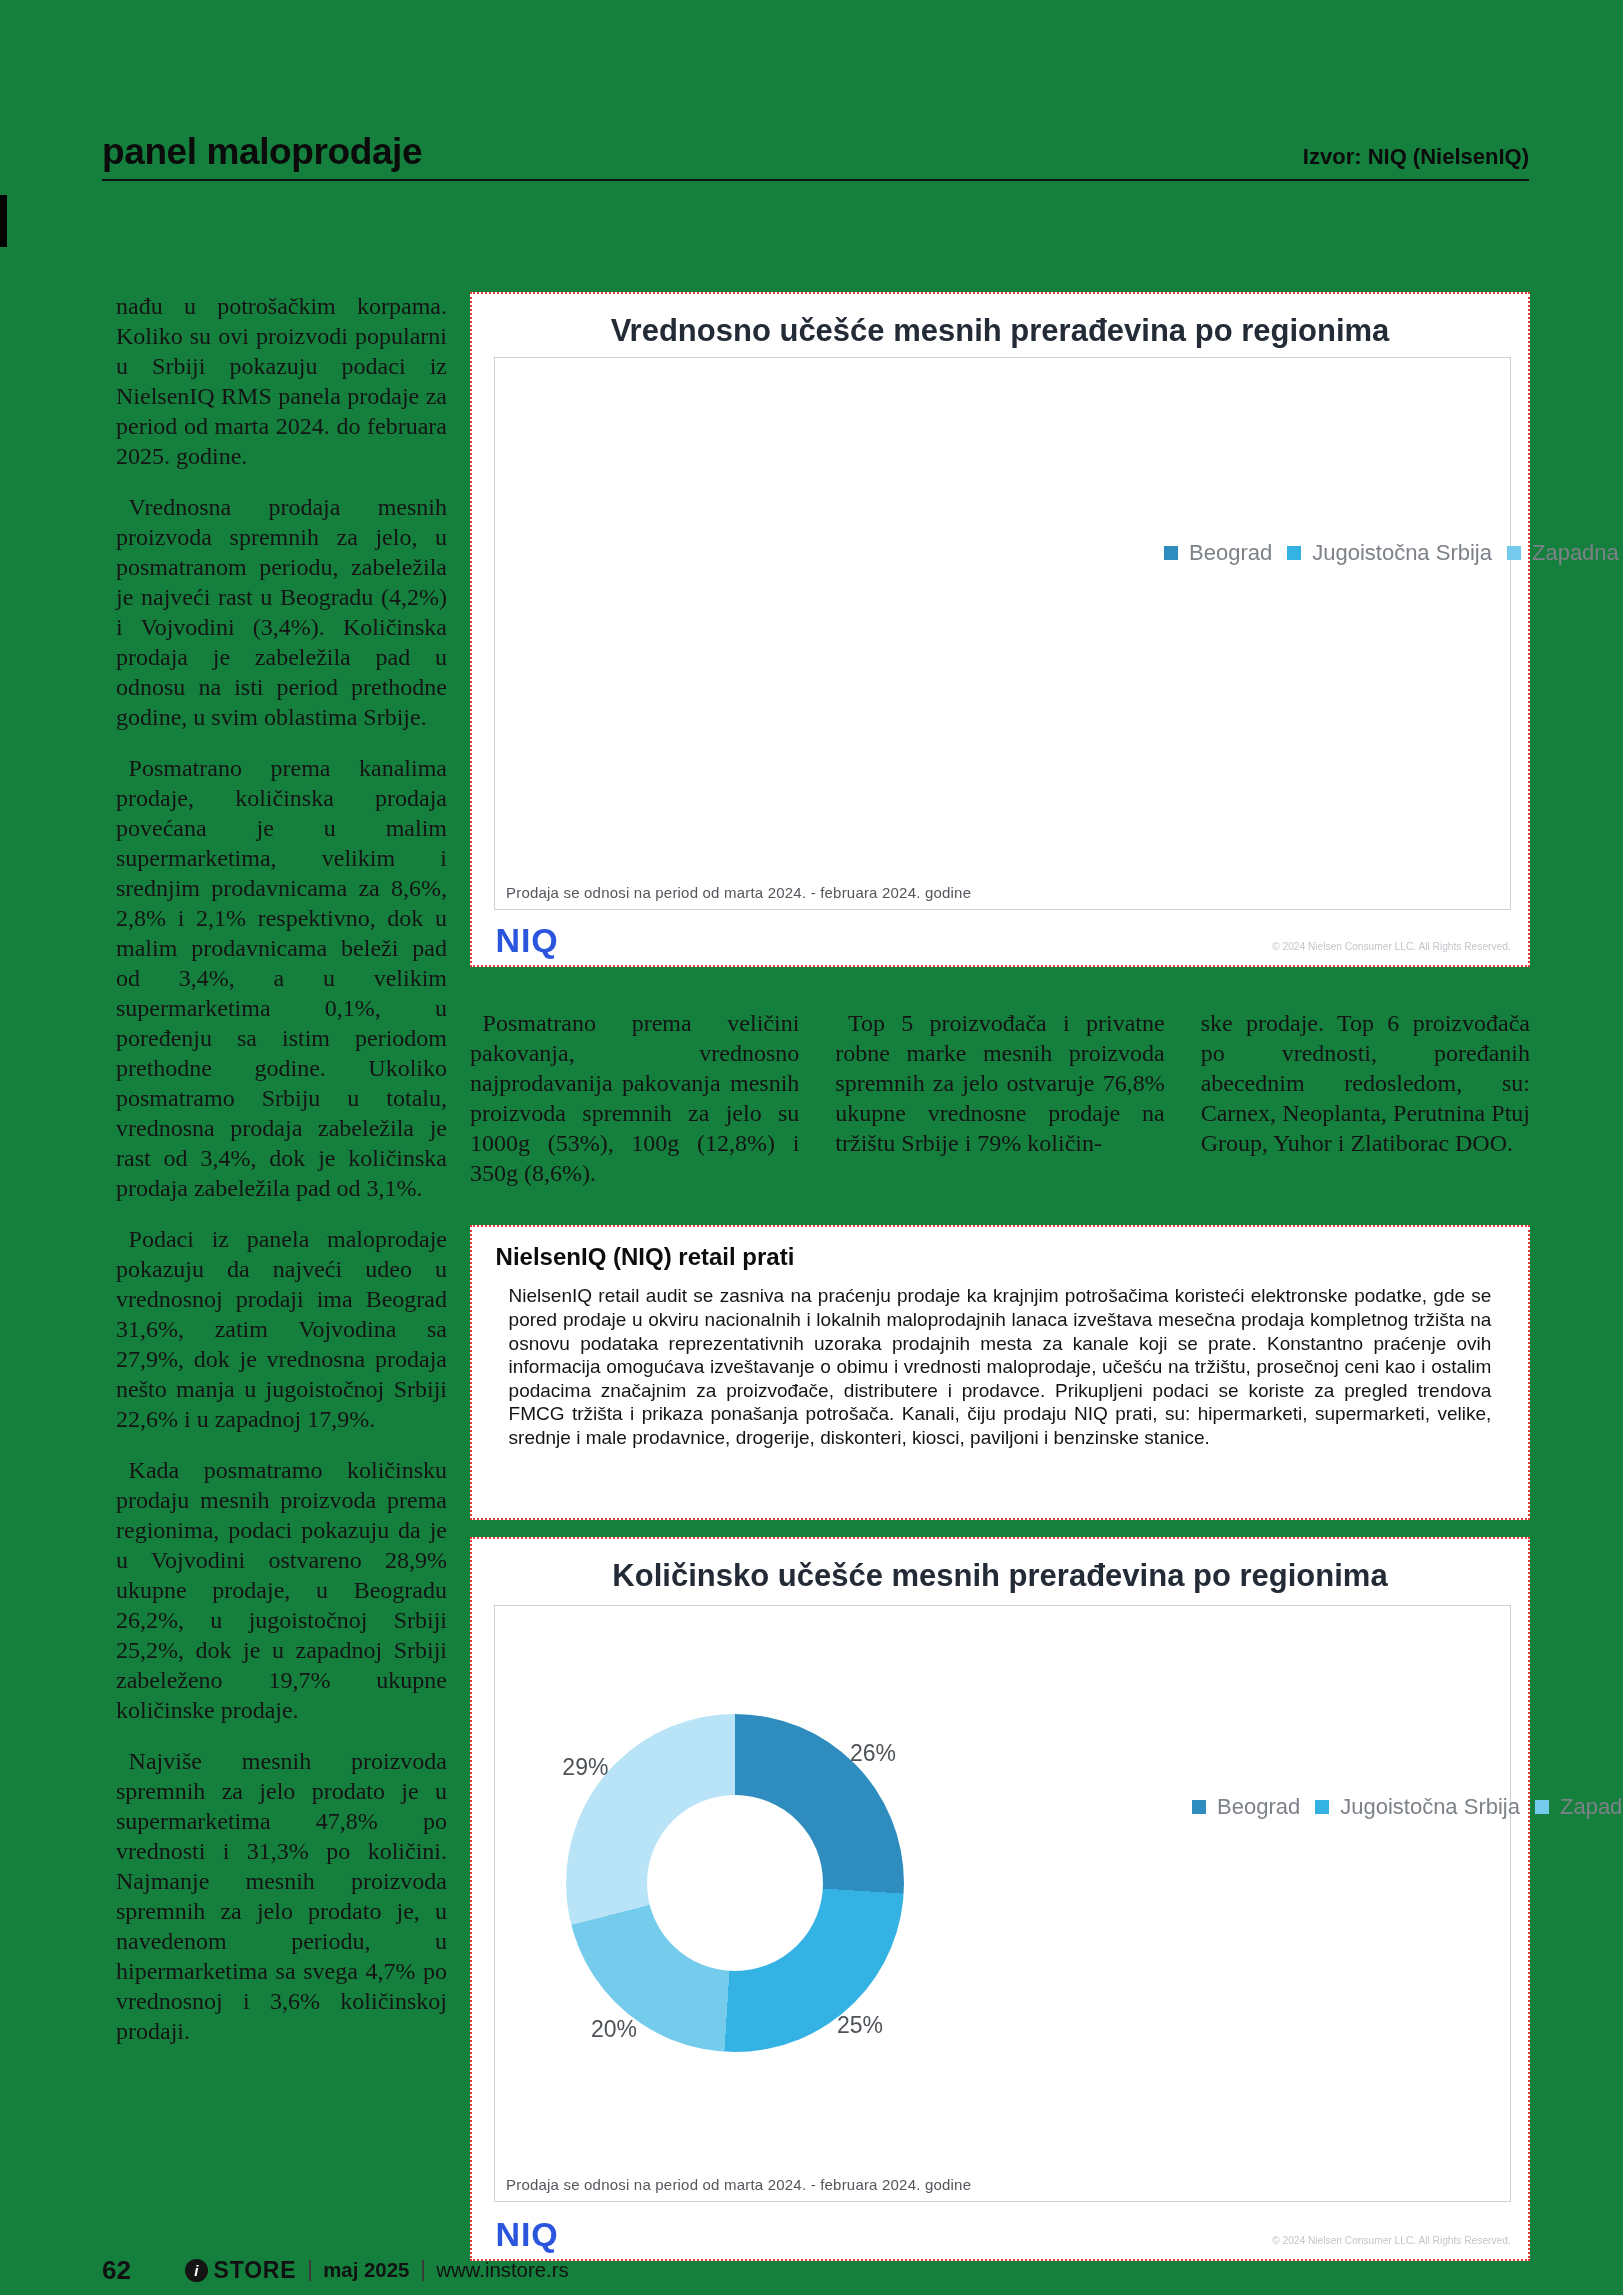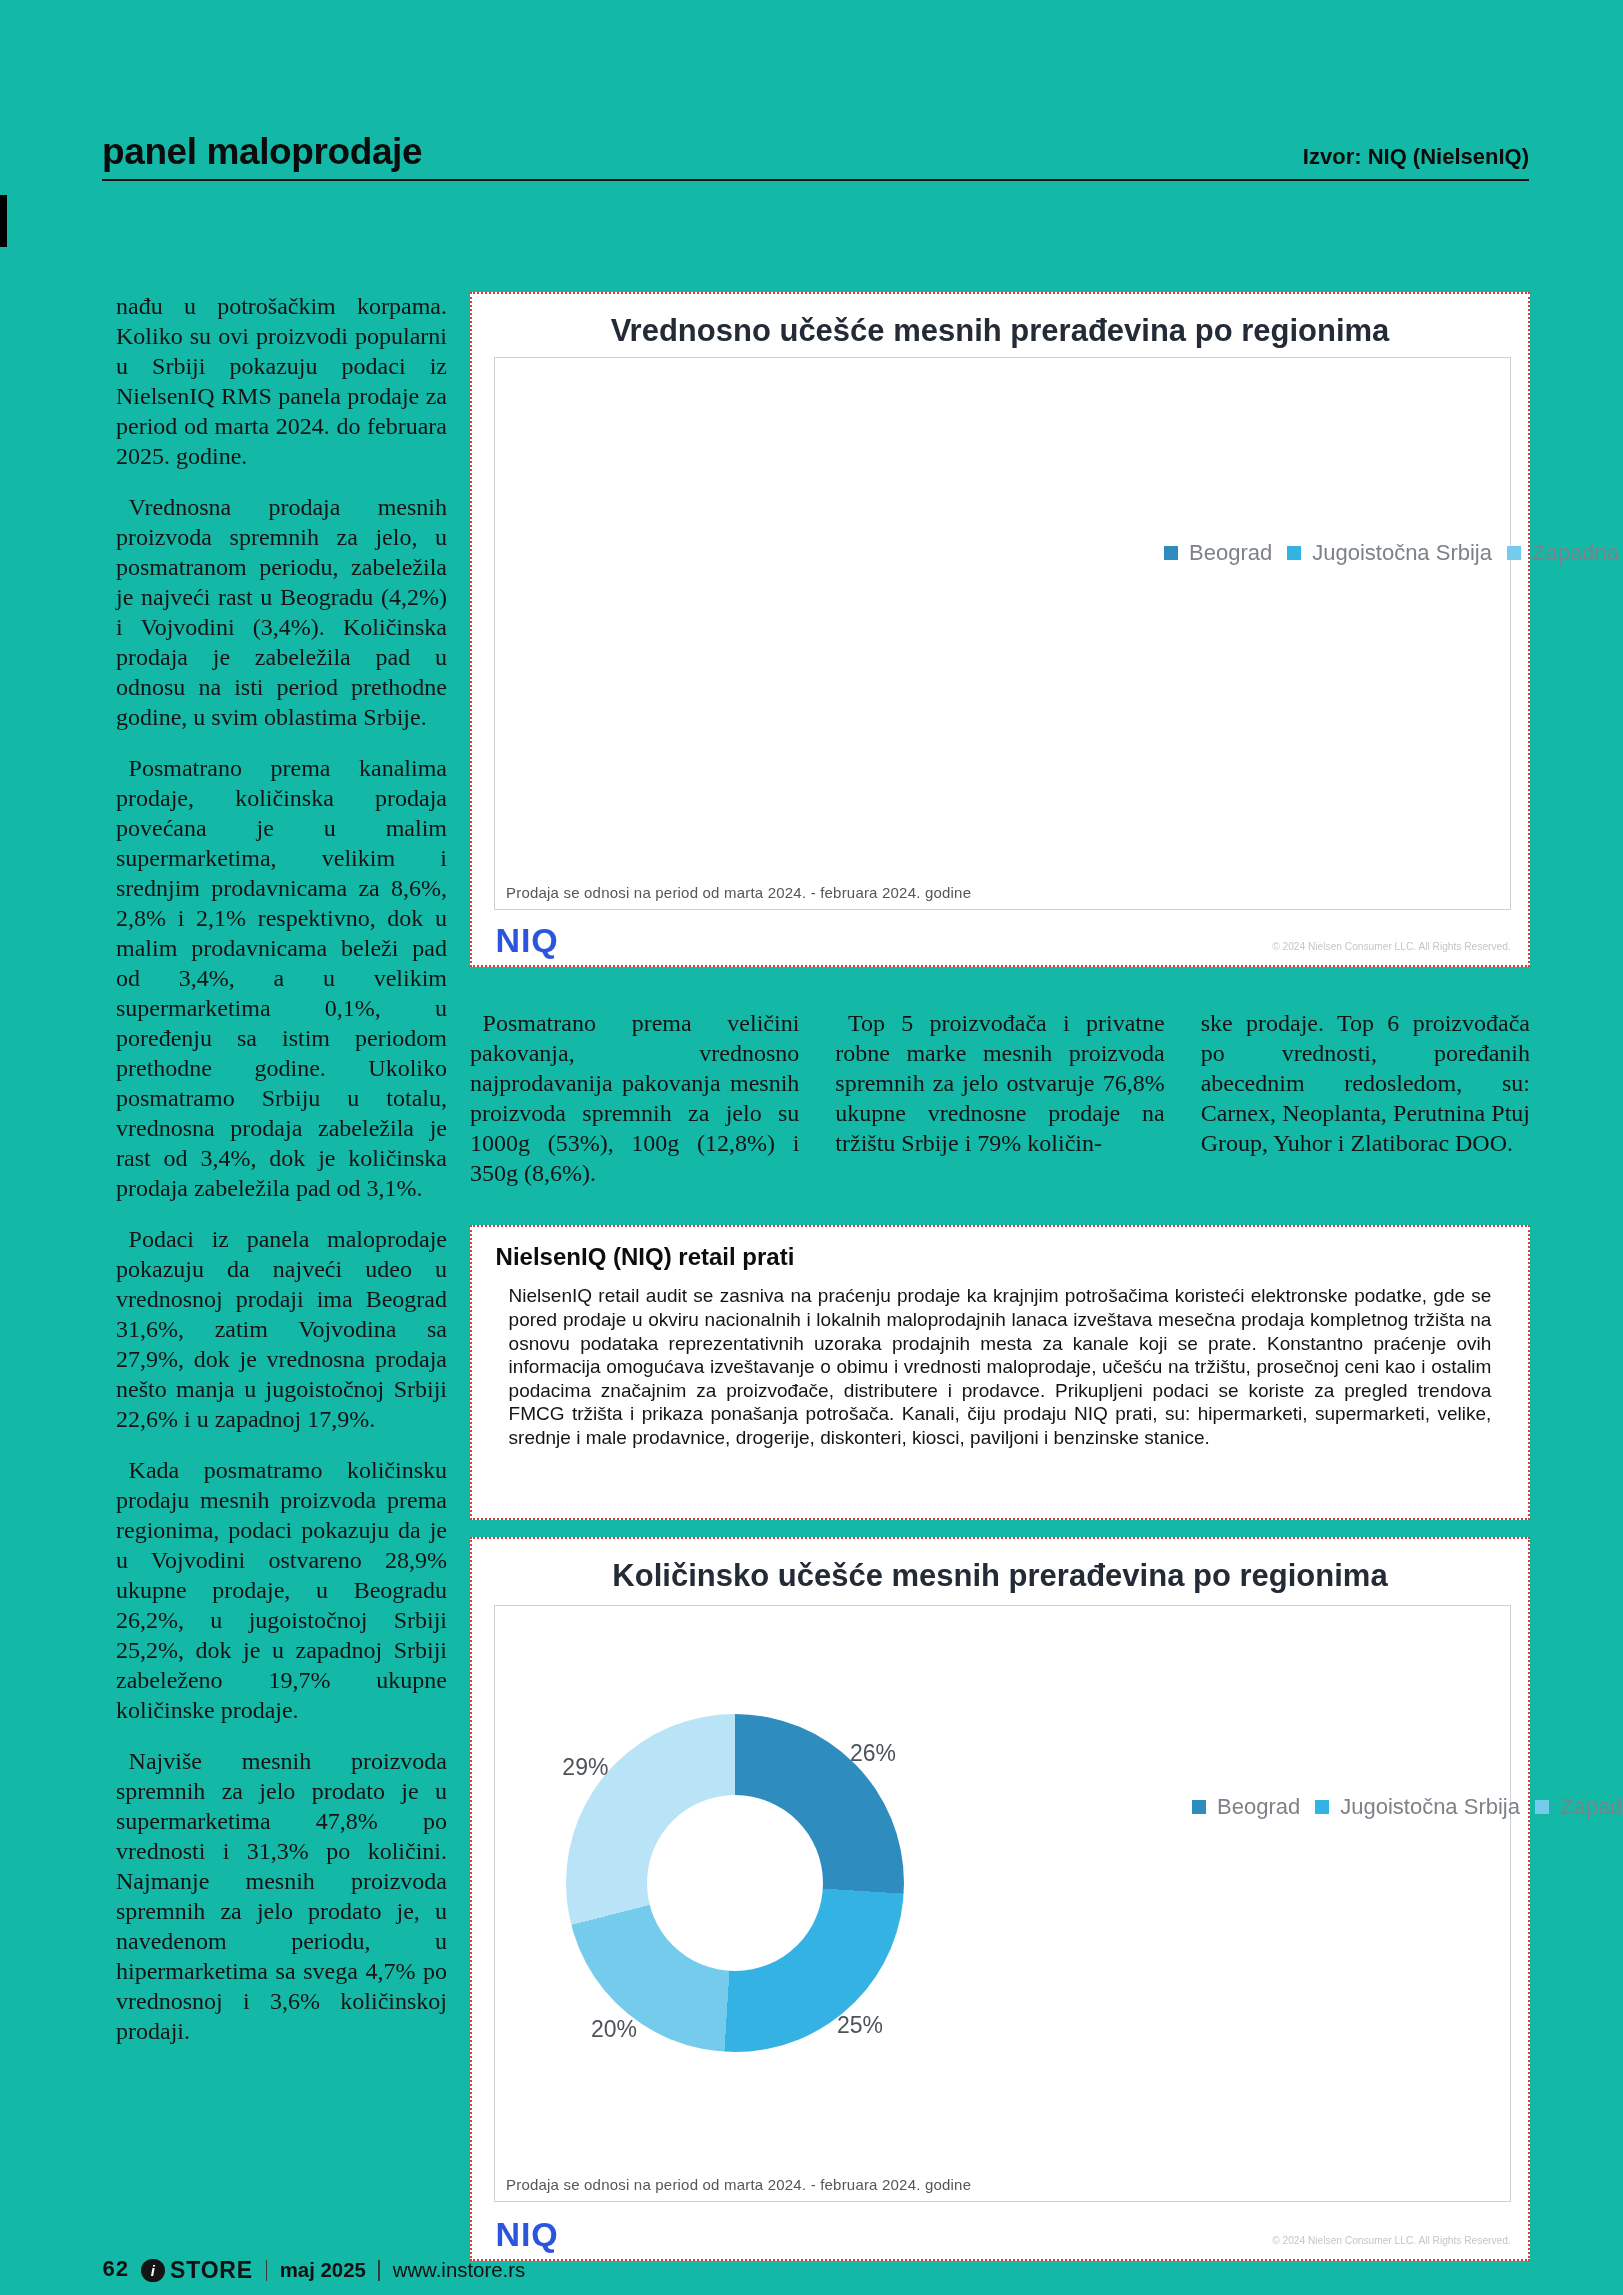--- a/index.html
+++ b/index.html
@@ -1,20 +1,20 @@
 <!DOCTYPE html>
 <html style="font-size:12.6px"><head>
 <meta charset="utf-8">
 <style>
   html,body{margin:0;padding:0;background:#e8e8e8;}
   .page{
     position:relative;
     width:1623px;
     height:2295px;
-    background:#14b8a6;
+    background:#15803d;
     margin:0 auto;
     font-family:"Liberation Sans",sans-serif;
     overflow:hidden;
   }
   
   .print-mark{position:absolute;left:0;top:195px;width:7px;height:52px;background:#000;}
 
   
   .page-header{
     position:absolute;left:102px;right:94px;top:116px;height:57px;
@@ -95,21 +95,21 @@
     padding:15.7px 23.6px;background:#fff;
   }
   .audit-title{margin:0 0 9.4px 0;font-size:24px;font-weight:700;color:#0d0d0d;line-height:1.2;}
   .audit-body{margin:13px;font-size:19px;line-height:23.6px;color:#141414;text-align:justify;}
 
   
   .page-footer{
     position:absolute;left:102px;top:2255px;height:31px;
     display:flex;align-items:center;gap:12.6px;font-size:20.4px;color:#111;
   }
-  .pagenum{font-weight:700;font-size:22px;font-family:Liberation Mono, monospace;}
+  .pagenum{font-weight:700;font-size:26px;margin-right:41px;}
   .brand{display:flex;align-items:center;gap:5.5px;font-weight:700;font-size:23px;letter-spacing:0.8px;}
   .brand-icon{
     width:23.6px;height:23.6px;border-radius:50%;background:#141414;color:#fff;
     display:flex;align-items:center;justify-content:center;
     font-size:15px;font-weight:700;font-style:italic;letter-spacing:0;
   }
   .fsep{width:1.6px;height:20.4px;background:#3a3a3a;}
   .issue{font-weight:700;}
   .website{font-weight:400;}
 </style>

